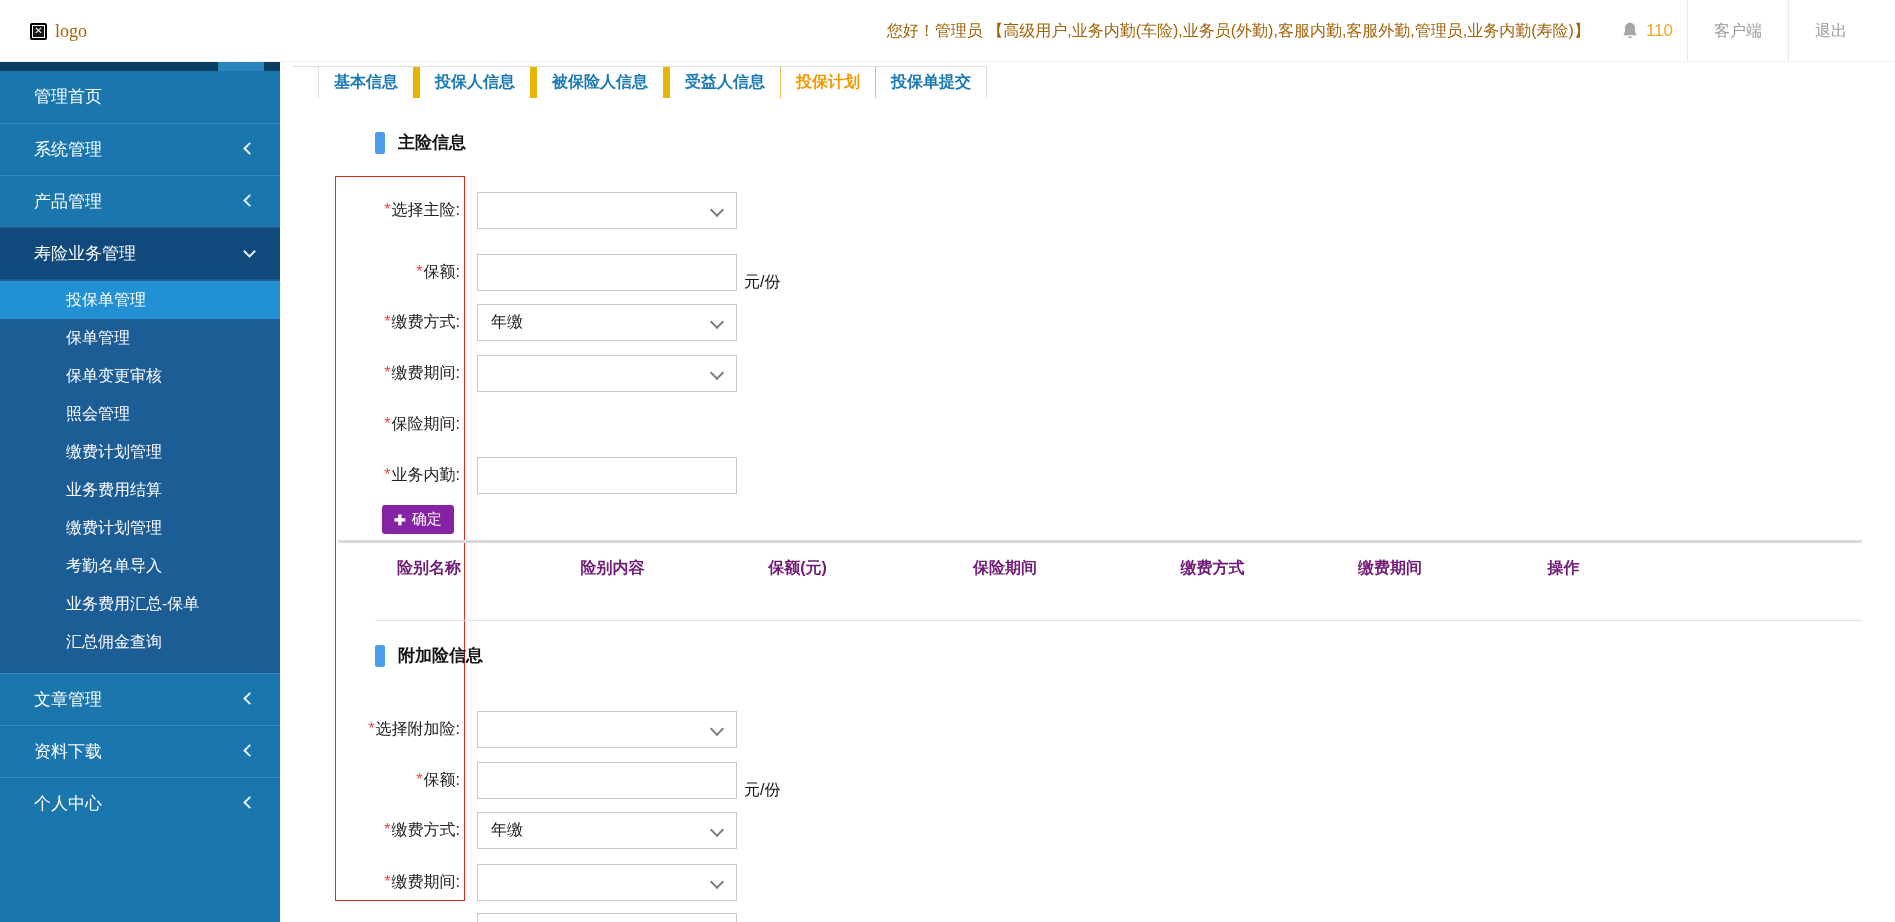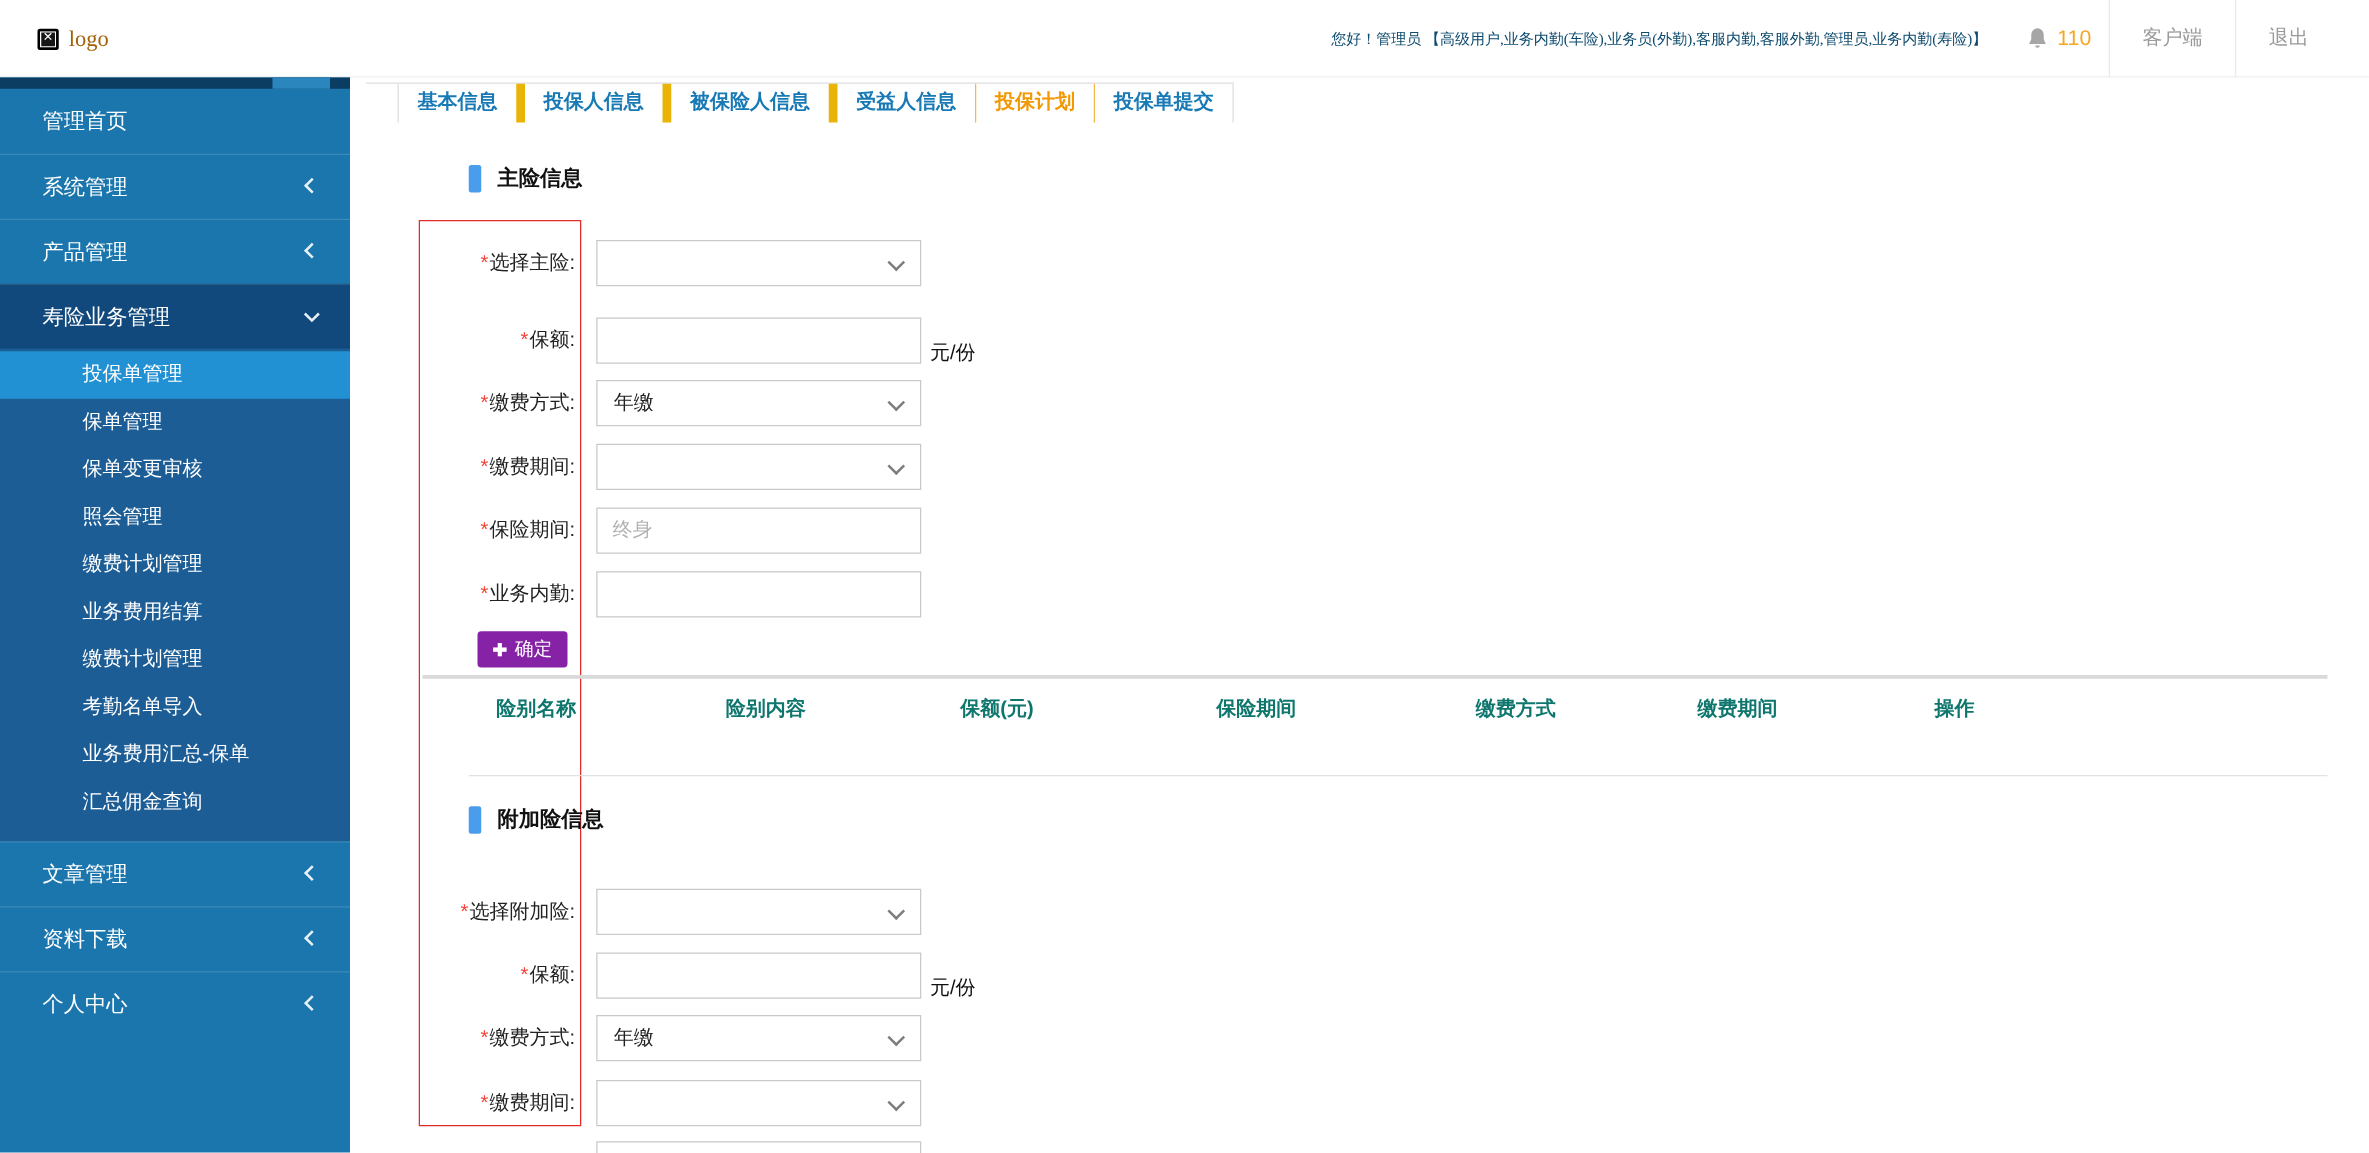--- a/index.html
+++ b/index.html
@@ -9,21 +9,21 @@
 
   
   .header { position:absolute; left:0; top:0; width:1895px; height:62px; background:#fff;
     border-bottom:1px solid #f0f0f0; }
   .logo-wrap { position:absolute; left:30px; top:0; height:62px; display:flex; align-items:center; gap:8px; }
   .broken-img { display:inline-flex; align-items:center; justify-content:center; width:17px; height:17px;
     background:#161616; border:2px solid #000; border-radius:2px; color:#fff; font-size:10px; line-height:1;
     box-shadow:inset 0 0 0 1px #fff; }
   .logo-text { color:#a16207; font-size:18px; font-family:Liberation Serif, serif; }
   .header-right { position:absolute; right:22px; top:0; height:62px; display:flex; align-items:center; }
-  .greeting { font-size:12px; color:#0c4a6e; white-space:nowrap;font-family:Liberation Serif, serif; }
+  .greeting { font-size:16px; color:#a16207; white-space:nowrap; }
   .notif { display:flex; align-items:center; gap:6px; margin-left:16px; padding:0 14px; }
   .notif-count { color:#f5a623; font-size:17px; }
   .hdr-divider { width:1px; height:62px; background:#eaeaea; }
   .hdr-link { color:#9a9a9a; font-size:16px; padding:0 26px; line-height:62px; white-space:nowrap; }
 
   
   .sidebar { position:absolute; left:0; top:62px; width:280px; height:860px; background:#1b76ae; }
   .side-strip { position:absolute; left:0; top:0; width:280px; height:9px; background:#0b3d63; }
   .side-strip-seg { position:absolute; left:218px; top:0; width:46px; height:9px; background:#2b86bd; }
   .side-item { position:relative; height:52px; line-height:52px; padding-left:34px; color:#fff;
@@ -69,21 +69,21 @@
   .suffix { position:absolute; left:744px; font-size:16px; color:#111; }
 
   .confirm-btn { position:absolute; left:382px; top:505px; height:29px; padding:0 12px;
     background:#8522a5; color:#fff; font-size:15px; border:none; border-radius:3px; cursor:pointer;
     display:inline-flex; align-items:center; gap:6px; }
   .plus-ico { font-size:14px; font-weight:bold; line-height:1; }
 
   
   .tbl-topline { position:absolute; left:338px; top:540px; width:1524px; height:3px; background:#d9d9d9; }
   .tbl-head { position:absolute; left:338px; top:549px; width:1524px; display:flex; }
-  .th { font-size:16px; font-weight:bold; color:#0f766e; text-align:center; line-height:38px; }
+  .th { font-size:16px; font-weight:bold; color:#701a75; text-align:center; line-height:38px; }
 
   .divider2 { position:absolute; left:375px; top:620px; width:1487px; height:1px; background:#e2e2e2; }
 </style>
 </head>
 <body>
 
 <div class="page">
 
   <div class="header">
     <div class="logo-wrap">
@@ -193,21 +193,20 @@
   <div class="flabel" style="top:363px;">
     <span class="req">*</span><span>缴费期间:</span>
   </div>
   <div class="ctl ctl-select" style="top:355px;">
     <span class="dd-chev"></span>
   </div>
 
   <div class="flabel" style="top:414px;">
     <span class="req">*</span><span>保险期间:</span>
   </div>
-  <input class="ctl" style="top: 406px;" placeholder="终身">
 
   <div class="flabel" style="top:465px;">
     <span class="req">*</span><span>业务内勤:</span>
   </div>
   <input class="ctl" style="top: 457px;" value="">
 
   <button class="confirm-btn">
     <span class="plus-ico">✚</span>
     <span>确定</span>
   </button>

